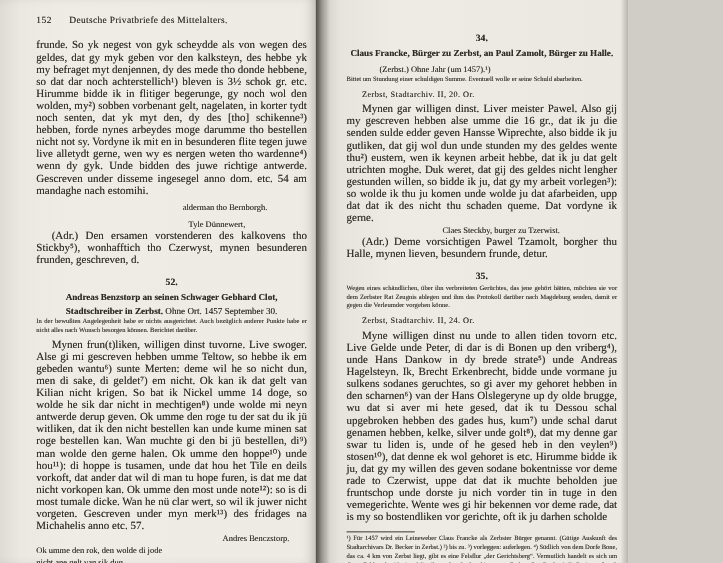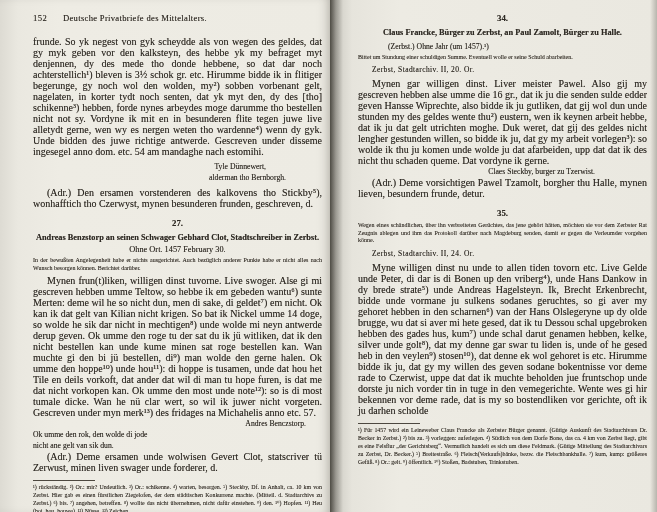--- a/index.html
+++ b/index.html
@@ -2,21 +2,21 @@
 <html><head>
 <meta charset="utf-8">
 <style>
   html, body { margin:0; padding:0; }
   body {
     width:657px; height:512px; overflow:hidden;
     background:#cfcdc6;
     font-family:"Liberation Serif", "DejaVu Serif", serif;
     color:#2e2a24;
   }
-  .spread { display:flex; width:657px; height:512px;border-radius:16px; }
+  .spread { display:flex; width:571px; height:512px;border-radius:16px; }
   .page {
     box-sizing:border-box; height:512px; overflow:hidden;
     background:#edebe3; position:relative;
     text-shadow:0 0 .5px rgba(52,46,38,.55);
   }
   .page.left {
     width:330px; padding:13px 8px 0 33px;
     background:linear-gradient(to right,#dddbd3 0,#eae8e0 18px,#eeece4 60px,#edebe3 100%);
     box-shadow:inset -8px 0 12px -8px rgba(80,76,68,.5);
   }
@@ -64,46 +64,46 @@
 <div class="spread">
 
   <div class="page left">
     <div class="pagehead">
       <span class="pnum">152</span>
       <span class="ptitle">Deutsche Privatbriefe des Mittelalters.</span>
       <span class="pnum"></span>
     </div>
 
     <div class="bt mb4">frunde. So yk negest von gyk scheydde als von wegen des geldes, dat gy myk geben vor den kalksteyn, des hebbe yk my befraget myt denjennen, dy des mede tho donde hebbene, so dat dar noch achterstellich¹) bleven is 3½ schok gr. etc. Hirumme bidde ik in flitiger begerunge, gy noch wol den wolden, my²) sobben vorbenant gelt, nagelaten, in korter tydt noch senten, dat yk myt den, dy des [tho] schikenne³) hebben, forde nynes arbeydes moge darumme tho bestellen nicht not sy. Vordyne ik mit en in besunderen flite tegen juwe live alletydt gerne, wen wy es nergen weten tho wardenne⁴) wenn dy gyk. Unde bidden des juwe richtige antwerde. Gescreven under disseme ingesegel anno dom. etc. 54 am mandaghe nach estomihi.</div>
+    <div class="sig s2 mb4">alderman tho Bernborgh.</div>
     <div class="sig s1">Tyle Dünnewert,</div>
-    <div class="sig s2 mb4">alderman tho Bernborgh.</div>
     <div class="bt ind mb6">(Adr.) Den ersamen vorstenderen des kalkovens tho Stickby⁵), wonhafftich tho Czerwyst, mynen besunderen frunden, geschreven, d.</div>
 
-    <div class="num">27.</div>
+    <div class="num">52.</div>
     <div class="ltitle">
       <span>Andreas Benzstorp an seinen Schwager Gebhard Clot, Stadtschreiber in Zerbst.</span>
-      <span class="rest">Ohne Ort. 1457 February 30.</span>
+      <span class="rest">Ohne Ort. 1457 September 30.</span>
     </div>
     <div class="regest">In der bewußten Angelegenheit habe er nichts ausgerichtet. Auch bezüglich anderer Punkte habe er nicht alles nach Wunsch besorgen können. Berichtet darüber.</div>
     <div class="bt ind">Mynen frun(t)liken, willigen dinst tuvorne. Live swoger. Alse gi mi gescreven hebben umme Teltow, so hebbe ik em gebeden wantu⁶) sunte Merten: deme wil he so nicht dun, men di sake, di geldet⁷) em nicht. Ok kan ik dat gelt van Kilian nicht krigen. So bat ik Nickel umme 14 doge, so wolde he sik dar nicht in mechtigen⁸) unde wolde mi neyn antwerde derup geven. Ok umme den roge tu der sat du ik jü witliken, dat ik den nicht bestellen kan unde kume minen sat roge bestellen kan. Wan muchte gi den bi jü bestellen, di⁹) man wolde den gerne halen. Ok umme den hoppe¹⁰) unde hou¹¹): di hoppe is tusamen, unde dat hou het Tile en deils vorkoft, dat ander dat wil di man tu hope furen, is dat me dat nicht vorkopen kan. Ok umme den most unde note¹²): so is di most tumale dicke. Wan he nü clar wert, so wil ik juwer nicht vorgeten. Gescreven under myn merk¹³) des fridages na Michahelis anno etc. 57.</div>
     <div class="sig s3">Andres Benczstorp.</div>
     <div class="ps">Ok umme den rok, den wolde di jode</div>
     <div class="ps">nicht ane gelt van sik dun.</div>
     <div class="bt ind">(Adr.) Deme ersamen unde wolwisen Gevert Clot, statscriver tü Zerwust, minen liven swager unde forderer, d.</div>
 
     <hr class="footsep">
     <div class="footnotes">¹) rückständig. ²) Or.: mir? Undeutlich. ³) Or.: schikenne. ⁴) warten, besorgen. ⁵) Steckby, Df. in Anhalt, ca. 10 km von Zerbst. Hier gab es einen fürstlichen Ziegelofen, der dem städtischen Konkurrenz machte. (Mitteil. d. Stadtarchivs zu Zerbst.) ⁶) bis. ⁷) angehen, betreffen. ⁸) wollte das nicht übernehmen, nicht dafür einstehen. ⁹) den. ¹⁰) Hopfen. ¹¹) Heu (hoi, hou, houwe). ¹²) Nüsse. ¹³) Zeichen.</div>
   </div>
 
   <div class="page right">
     <div class="gutter"></div>
     <div class="edge-r"></div>
 
 
-    <div class="num" style="margin-top:0;">34.</div>
+    <div class="num" style="margin-top:16px;">34.</div>
     <div class="ltitle">
       <span>Claus Francke, Bürger zu Zerbst, an Paul Zamolt, Bürger zu Halle.</span>
     </div>
     <div class="subtitle">(Zerbst.) Ohne Jahr (um 1457).¹)</div>
     <div class="regest">Bittet um Stundung einer schuldigen Summe. Eventuell wolle er seine Schuld abarbeiten.</div>
     <div class="source">Zerbst, Stadtarchiv. II, 20. Or.</div>
     <div class="bt ind">Mynen gar willigen dinst. Liver meister Pawel. Also gij my gescreven hebben alse umme die 16 gr., dat ik ju die senden sulde edder geven Hansse Wiprechte, also bidde ik ju gutliken, dat gij wol dun unde stunden my des geldes wente thu²) eustern, wen ik keynen arbeit hebbe, dat ik ju dat gelt utrichten moghe. Duk weret, dat gij des geldes nicht lengher gestunden willen, so bidde ik ju, dat gy my arbeit vorlegen³): so wolde ik thu ju komen unde wolde ju dat afarbeiden, upp dat dat ik des nicht thu schaden queme. Dat vordyne ik gerne.</div>
     <div class="sig s4">Claes Steckby, burger zu Tzerwist.</div>
     <div class="bt ind mb6">(Adr.) Deme vorsichtigen Pawel Tzamolt, borgher thu Halle, mynen lieven, besundern frunde, detur.</div>
 

